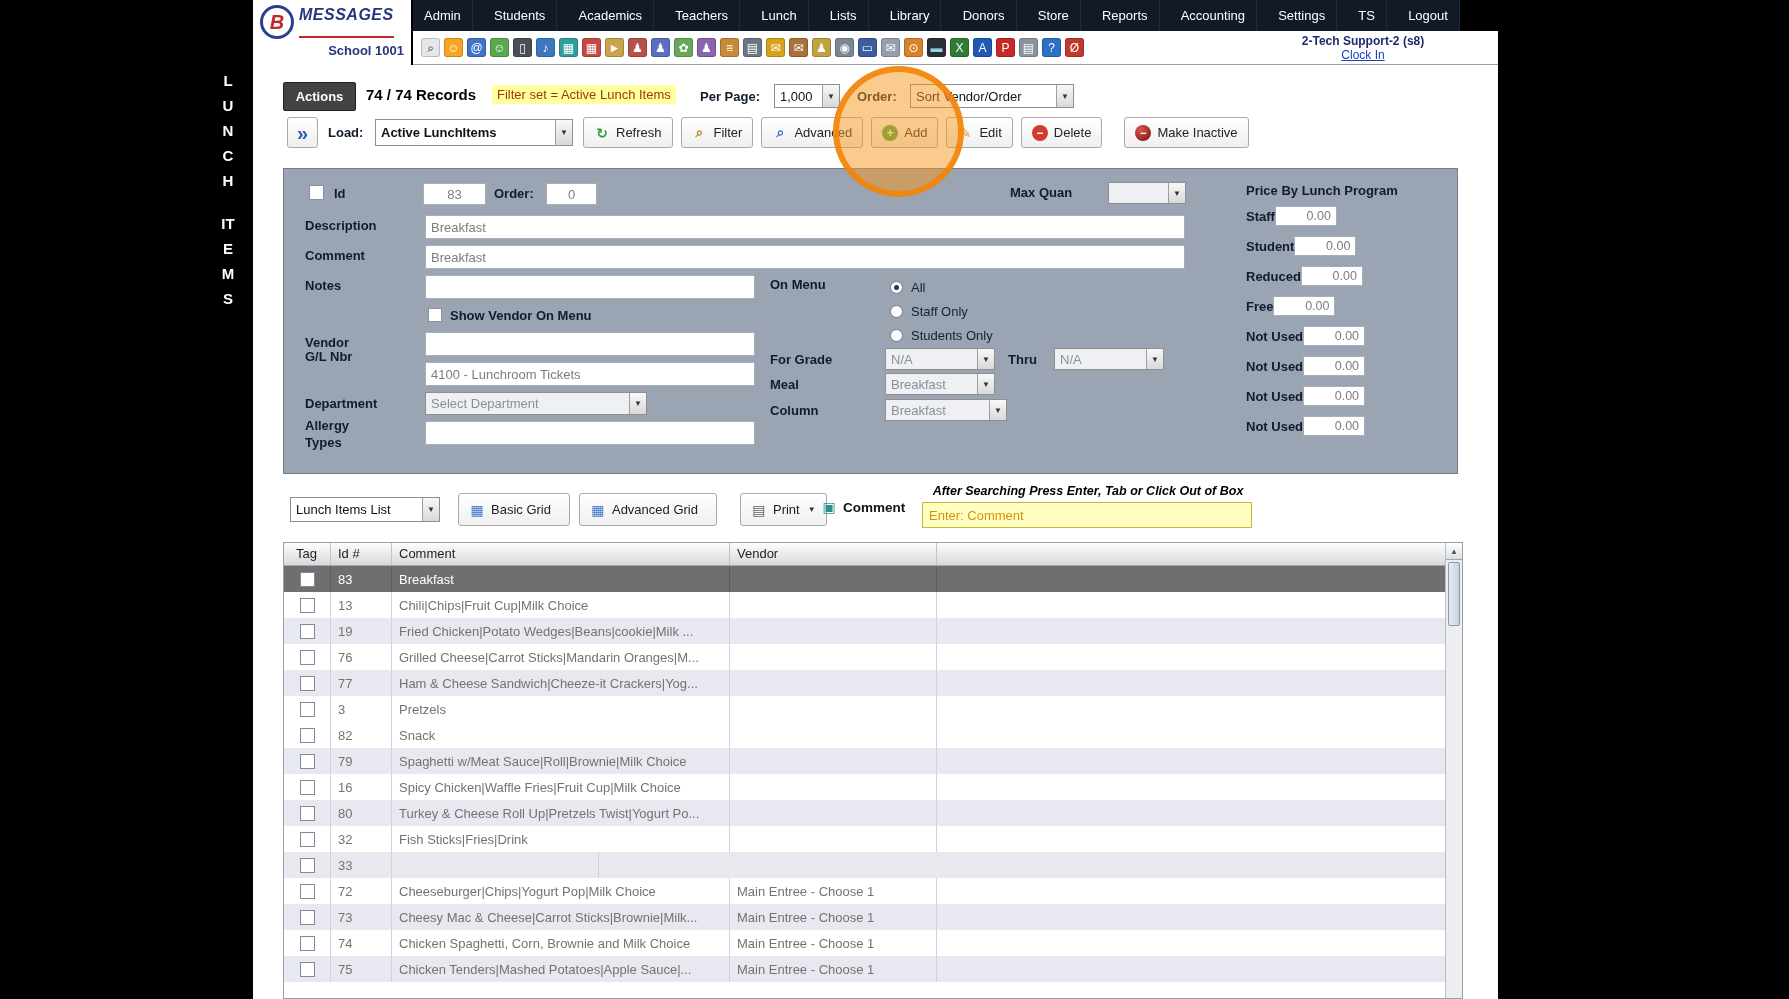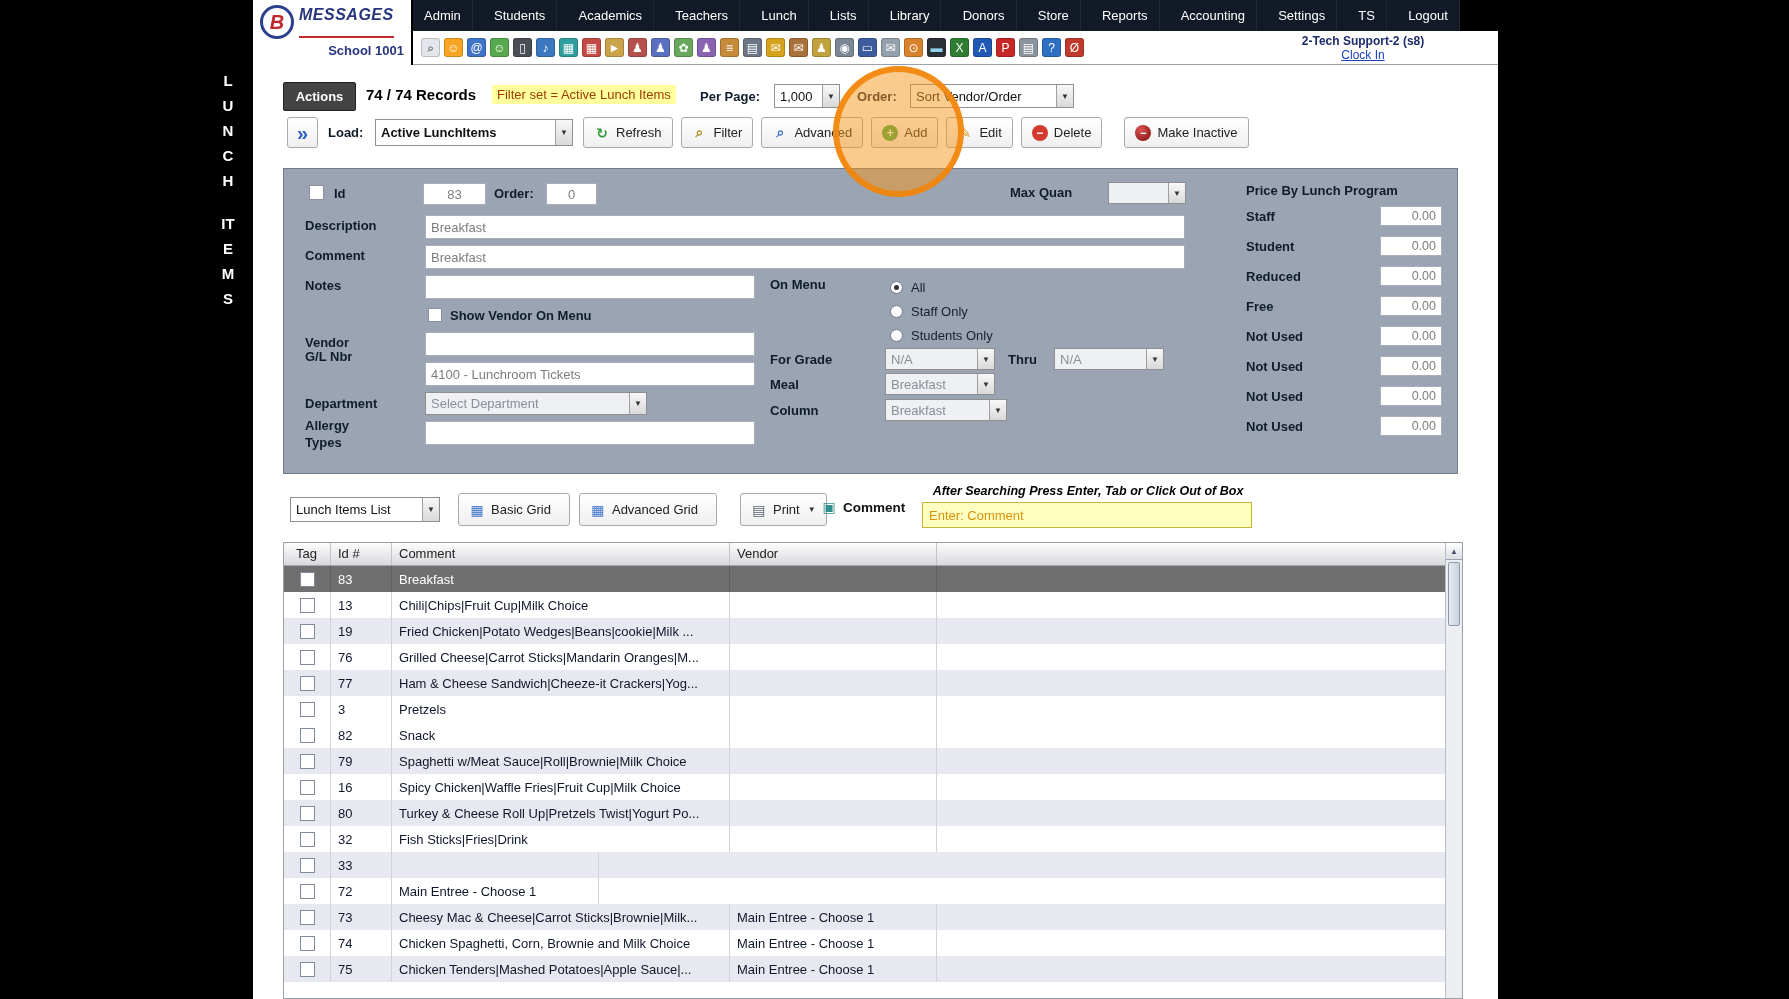--- a/index.html
+++ b/index.html
@@ -47,42 +47,42 @@
 .radio-row.selected .radio::after{content:"";position:absolute;left:3px;top:3px;width:5px;height:5px;border-radius:50%;background:#333}
 .rlabel{font-size:13px;color:#16202e}
 .load-arrow{color:#2e5fbf;font-size:20px;font-weight:bold;line-height:1}
 .tb-row{display:flex;gap:8px;align-items:center}
 .tb-btn{height:31px;padding:0 10px}
 .tb-row > .tb-btn:last-child{margin-left:14px}
 .tb-ico{width:16px;height:16px;display:inline-flex;align-items:center;justify-content:center;font-size:14px;font-weight:bold;flex:none}
 .caret{font-size:8px;margin-left:2px;color:#333}
 
 .fpanel{position:absolute;left:30px;top:103px;width:1175px;height:306px;background:#9aa4b3;border:1px solid #707c8c}
-.prow{height:30px;display:flex;justify-content:space-between;align-items:center}
+.prow{height:30px;display:flex;justify-content:flex-start;align-items:center}
 .pval{width:62px;height:20px;justify-content:flex-end;font-size:12.5px}
 
 .annot{position:absolute;left:580px;top:1px;width:131px;height:131px;border-radius:50%;background:rgba(247,150,28,.5);border:6px solid rgba(242,132,8,.88);z-index:50;pointer-events:none}
 
 .comment-btn{display:flex;align-items:center;gap:6px;cursor:pointer;font-size:13.5px;color:#111}
 .hint{font-style:italic;font-weight:bold;font-size:12.5px;color:#000;text-align:center}
 .cmt-input{background:#ffffc2;border:1px solid #cdb53a;color:#cc8a00;padding:0 6px;font-size:13px;font-family:"Liberation Sans","DejaVu Sans",sans-serif}
 .cmt-input::placeholder{color:#d8920a;opacity:1}
 
 .grid{position:absolute;left:30px;top:477px;width:1180px;height:457px;border:1px solid #9aa0a8;background:#fff;overflow:hidden}
 .grid-head{display:flex;height:23px;background:linear-gradient(#fdfdfd,#d8d9dd);border-bottom:1px solid #a6a6ae;font-size:13px;color:#222}
 .gh{padding:3px 7px 0;border-right:1px solid #c2c2ca;overflow:hidden;white-space:nowrap}
 .gh.c-tag{padding-left:12px}
 .gh.c-rest{border-right:none}
 .c-tag{width:47px;flex:none}
 .c-id{width:61px;flex:none}
 .c-comment{width:338px;flex:none}
 .c-vendor{width:207px;flex:none}
 .c-rest{flex:1}
 .grid-body{position:absolute;top:23px;left:0;right:17px;bottom:0;overflow:hidden}
-.grid-row{display:flex;height:26px;align-items:stretch;font-size:13px;color:#0f172a;cursor:pointer}
+.grid-row{display:flex;height:26px;align-items:stretch;font-size:13px;color:#737373;cursor:pointer}
 .grid-row.odd{background:#fff}
 .grid-row.even{background:#e8e8f0}
 .grid-row.selected{background:#6f6f6f;color:#fff}
 .gc{display:flex;align-items:center;padding:0 7px;border-right:1px solid #d2d2da;overflow:hidden;white-space:nowrap}
 .grid-row.selected .gc{border-right-color:#5e5e5e}
 .gc.c-rest{border-right:none}
 .gc.c-tag{justify-content:center;padding:0}
 .cb{width:15px;height:15px;background:#fff;border:1px solid #808a99;flex:none;cursor:pointer}
 .sbar{position:absolute;top:0;right:0;width:17px;bottom:0;background:#eceef2;border-left:1px solid #b8bcc4;cursor:pointer}
 .sb-up{height:17px;background:linear-gradient(#ffffff,#dcdee4);border-bottom:1px solid #9aa2b0;display:flex;align-items:center;justify-content:center}
@@ -507,20 +507,21 @@
             <div class="gc c-id">33</div>
             <div class="gc c-vendor"></div>
             <div class="gc c-rest"></div>
           </div>
 
           <div class="grid-row odd">
             <div class="gc c-tag">
               <span class="cb"></span>
             </div>
             <div class="gc c-id">72</div>
+            <div class="gc c-comment">Cheeseburger|Chips|Yogurt Pop|Milk Choice</div>
             <div class="gc c-vendor">Main Entree - Choose 1</div>
             <div class="gc c-rest"></div>
           </div>
 
           <div class="grid-row even">
             <div class="gc c-tag">
               <span class="cb"></span>
             </div>
             <div class="gc c-id">73</div>
             <div class="gc c-comment">Cheesy Mac &amp; Cheese|Carrot Sticks|Brownie|Milk...</div>

